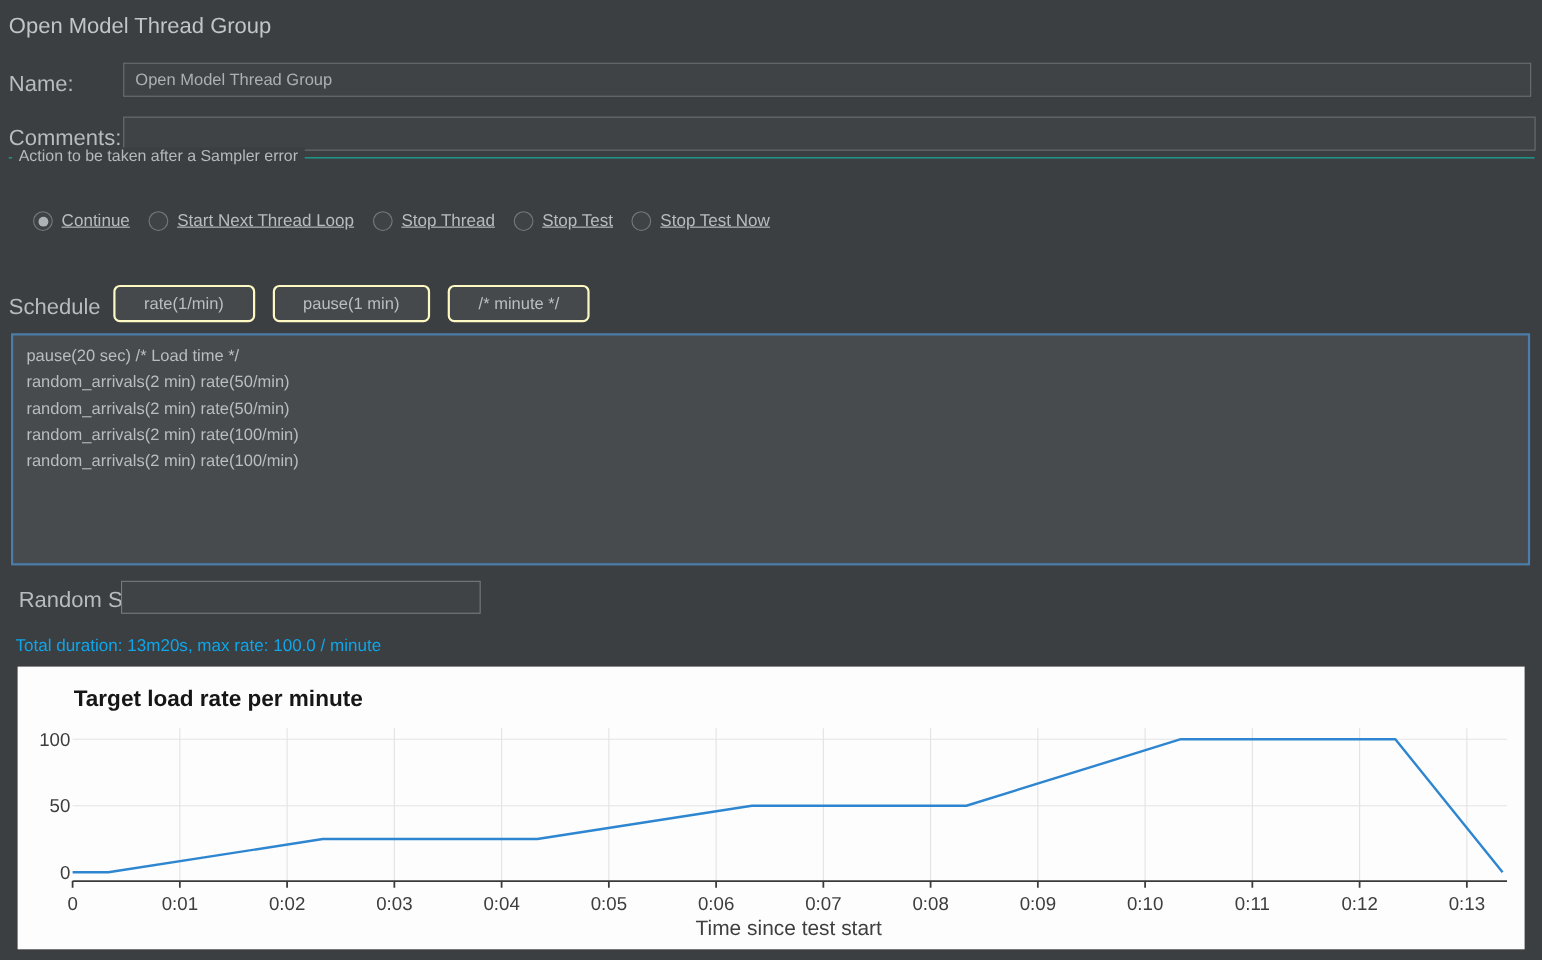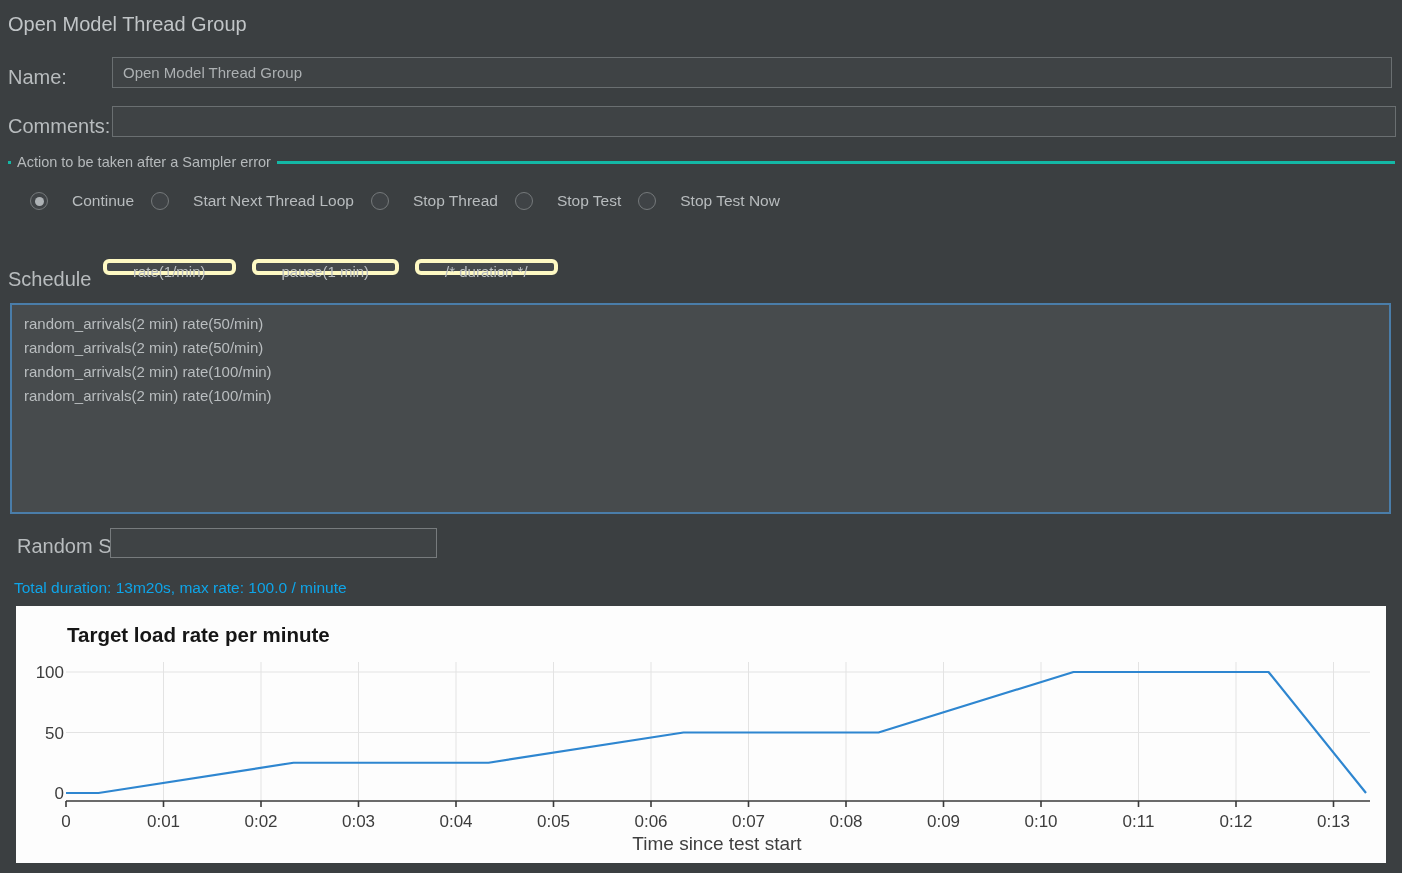--- a/index.html
+++ b/index.html
@@ -14,41 +14,41 @@
   .text-input{
     box-sizing:border-box;background:#3F4345;border:1px solid #6A6F71;
     color:#ACB0B2;font-size:15px;padding:0 10px;outline:none;
     font-family:"Liberation Sans","DejaVu Sans",sans-serif;
   }
   #name-label{left:8px;top:66px;}
   #name-input{left:112px;top:57px;width:1280px;height:31px;}
   #comments-label{left:8px;top:115px;}
   #comments-input{left:112px;top:106px;width:1284px;height:31px;}
 
-  .titled-border{left:8px;top:161px;width:1387px;border-top:3px solid #14b8a6;height:0;}
+  .titled-border{left:8px;top:143px;width:1387px;border-top:1px solid #14b8a6;height:0;}
   .titled-border-label{
     position:absolute;top:-10px;left:3px;background:#3B3F41;
     padding:0 6px;font-size:14.5px;color:#B5B9BB;white-space:nowrap;
   }
   .radio-row{left:30px;top:192px;display:flex;gap:17px;align-items:center;}
-  .radio-item{display:flex;align-items:center;gap:24px;cursor:default;}
+  .radio-item{display:flex;align-items:center;gap:8px;cursor:default;text-decoration:underline;}
   .radio-circle{
     width:18px;height:18px;border-radius:50%;border:1.5px solid #75797B;
     background:#404object446;box-sizing:border-box;position:relative;background:#3F4346;flex:0 0 auto;
   }
   .radio-circle.selected::after{
     content:"";position:absolute;left:50%;top:50%;width:9px;height:9px;margin:-4.5px 0 0 -4.5px;
     border-radius:50%;background:#ADB2B5;
   }
   .radio-label{font-size:15.5px;color:#B8BCBE;white-space:nowrap;}
 
   #schedule-label{left:8px;top:268px;}
   .snippet-row{left:103px;top:259px;display:flex;gap:16px;}
   .snippet-btn{
-    height:16px;padding:0 26px;background:#45494B;border:4px solid #fef9c3;
+    height:34px;padding:0 26px;background:#45494B;border:2px solid #fef9c3;
     border-radius:6px;color:#BABEC0;font-size:15px;white-space:nowrap;
     font-family:"Liberation Sans","DejaVu Sans",sans-serif;cursor:default;
   }
   .schedule-editor{
     left:10px;top:303px;width:1381px;height:211px;box-sizing:border-box;
     background:#474B4D;border:2px solid #4A7DA9;padding:7px 12px;
     font-size:15px;line-height:24px;color:#B9BDBF;overflow:hidden;cursor:text;
   }
   .editor-line{white-space:pre;}
   .caret{display:inline-block;width:1.5px;height:16px;background:#E0E2E3;margin-left:1px;vertical-align:-2px;}
@@ -100,24 +100,25 @@
     <span class="radio-item">
       <span class="radio-circle"></span>
       <span class="radio-label">Stop Test Now</span>
     </span>
   </div>
 
   <span class="abs field-label" id="schedule-label">Schedule</span>
   <div class="abs snippet-row">
     <button class="snippet-btn">rate(1/min)</button>
     <button class="snippet-btn">pause(1 min)</button>
-    <button class="snippet-btn">/* duration */</button>
+    <button class="snippet-btn">/* minute */</button>
   </div>
 
   <div class="abs schedule-editor" id="schedule-editor" style="border-color: rgb(74, 125, 169);">
+      <div class="editor-line">pause(20 sec) /* Load time */</div>
       <div class="editor-line">random_arrivals(2 min) rate(50/min)</div>
       <div class="editor-line">random_arrivals(2 min) rate(50/min)</div>
       <div class="editor-line">random_arrivals(2 min) rate(100/min)</div>
       <div class="editor-line">random_arrivals(2 min) rate(100/min)</div>
     </div>
 
   <label class="abs field-label" id="seed-label">Random Seed</label>
   <input class="abs text-input" id="seed-input" type="text" value="" style="">
 
   <div class="abs summary">Total duration: 13m20s, max rate: 100.0 / minute</div>

